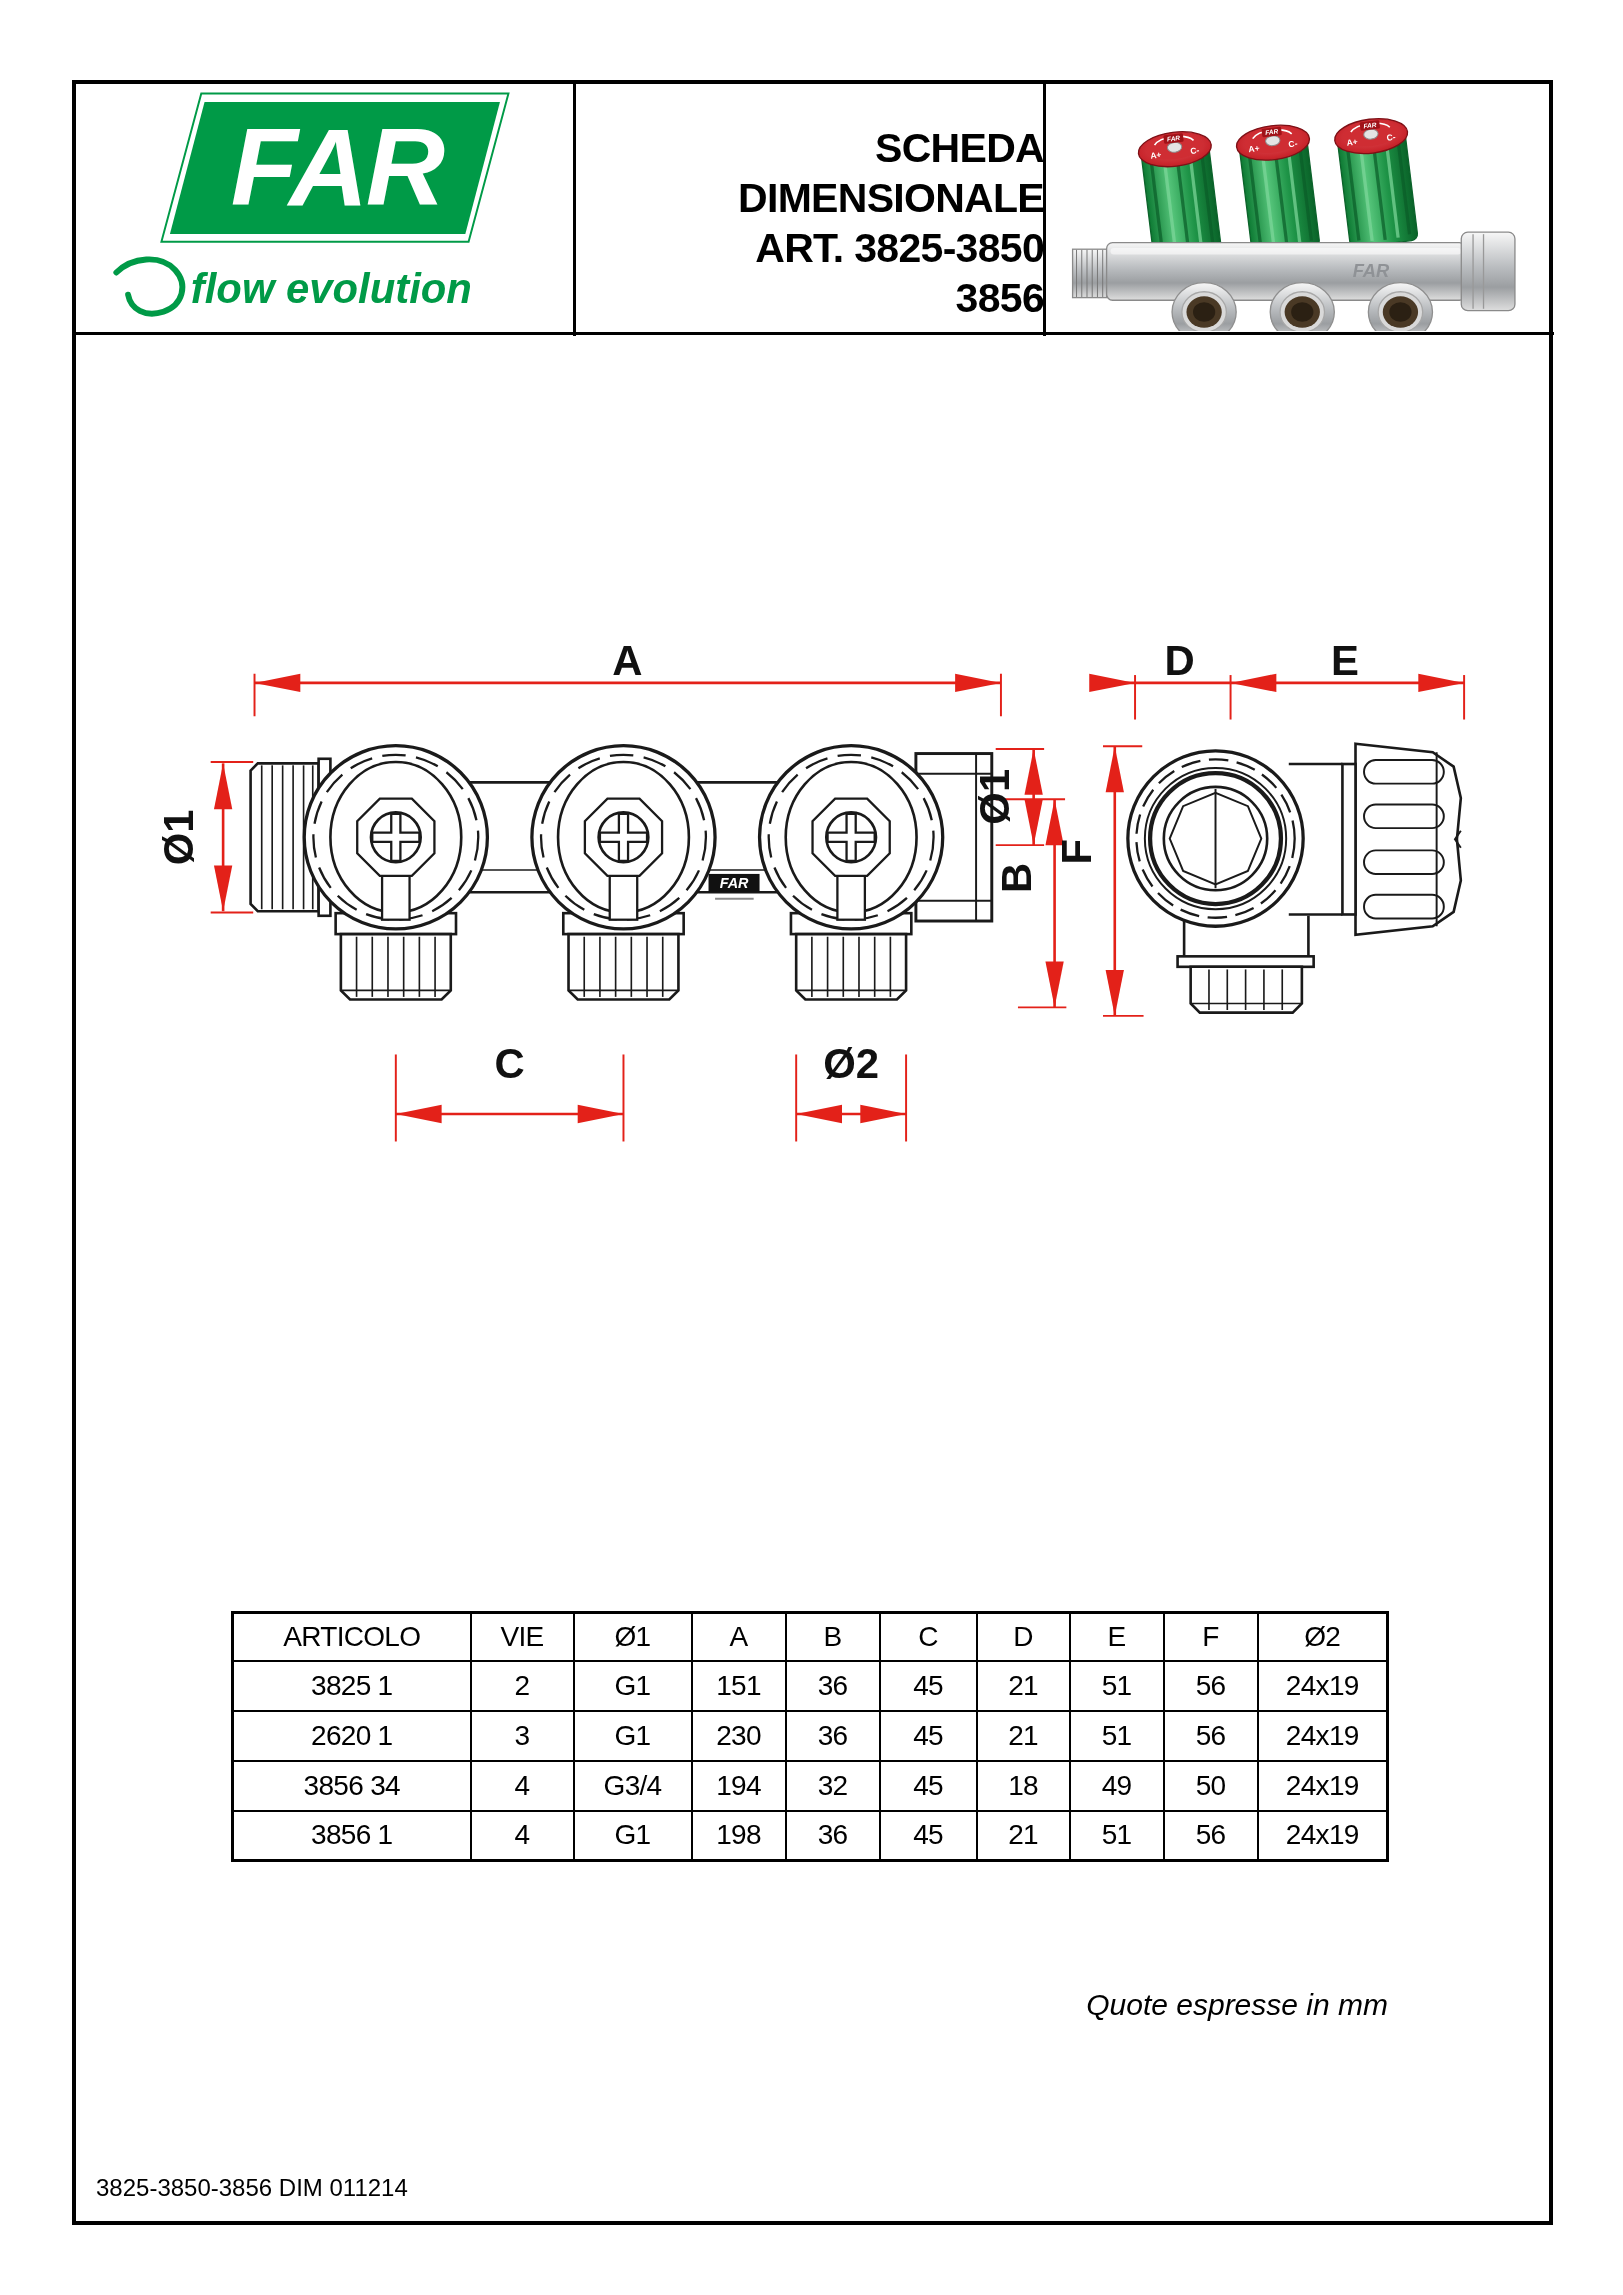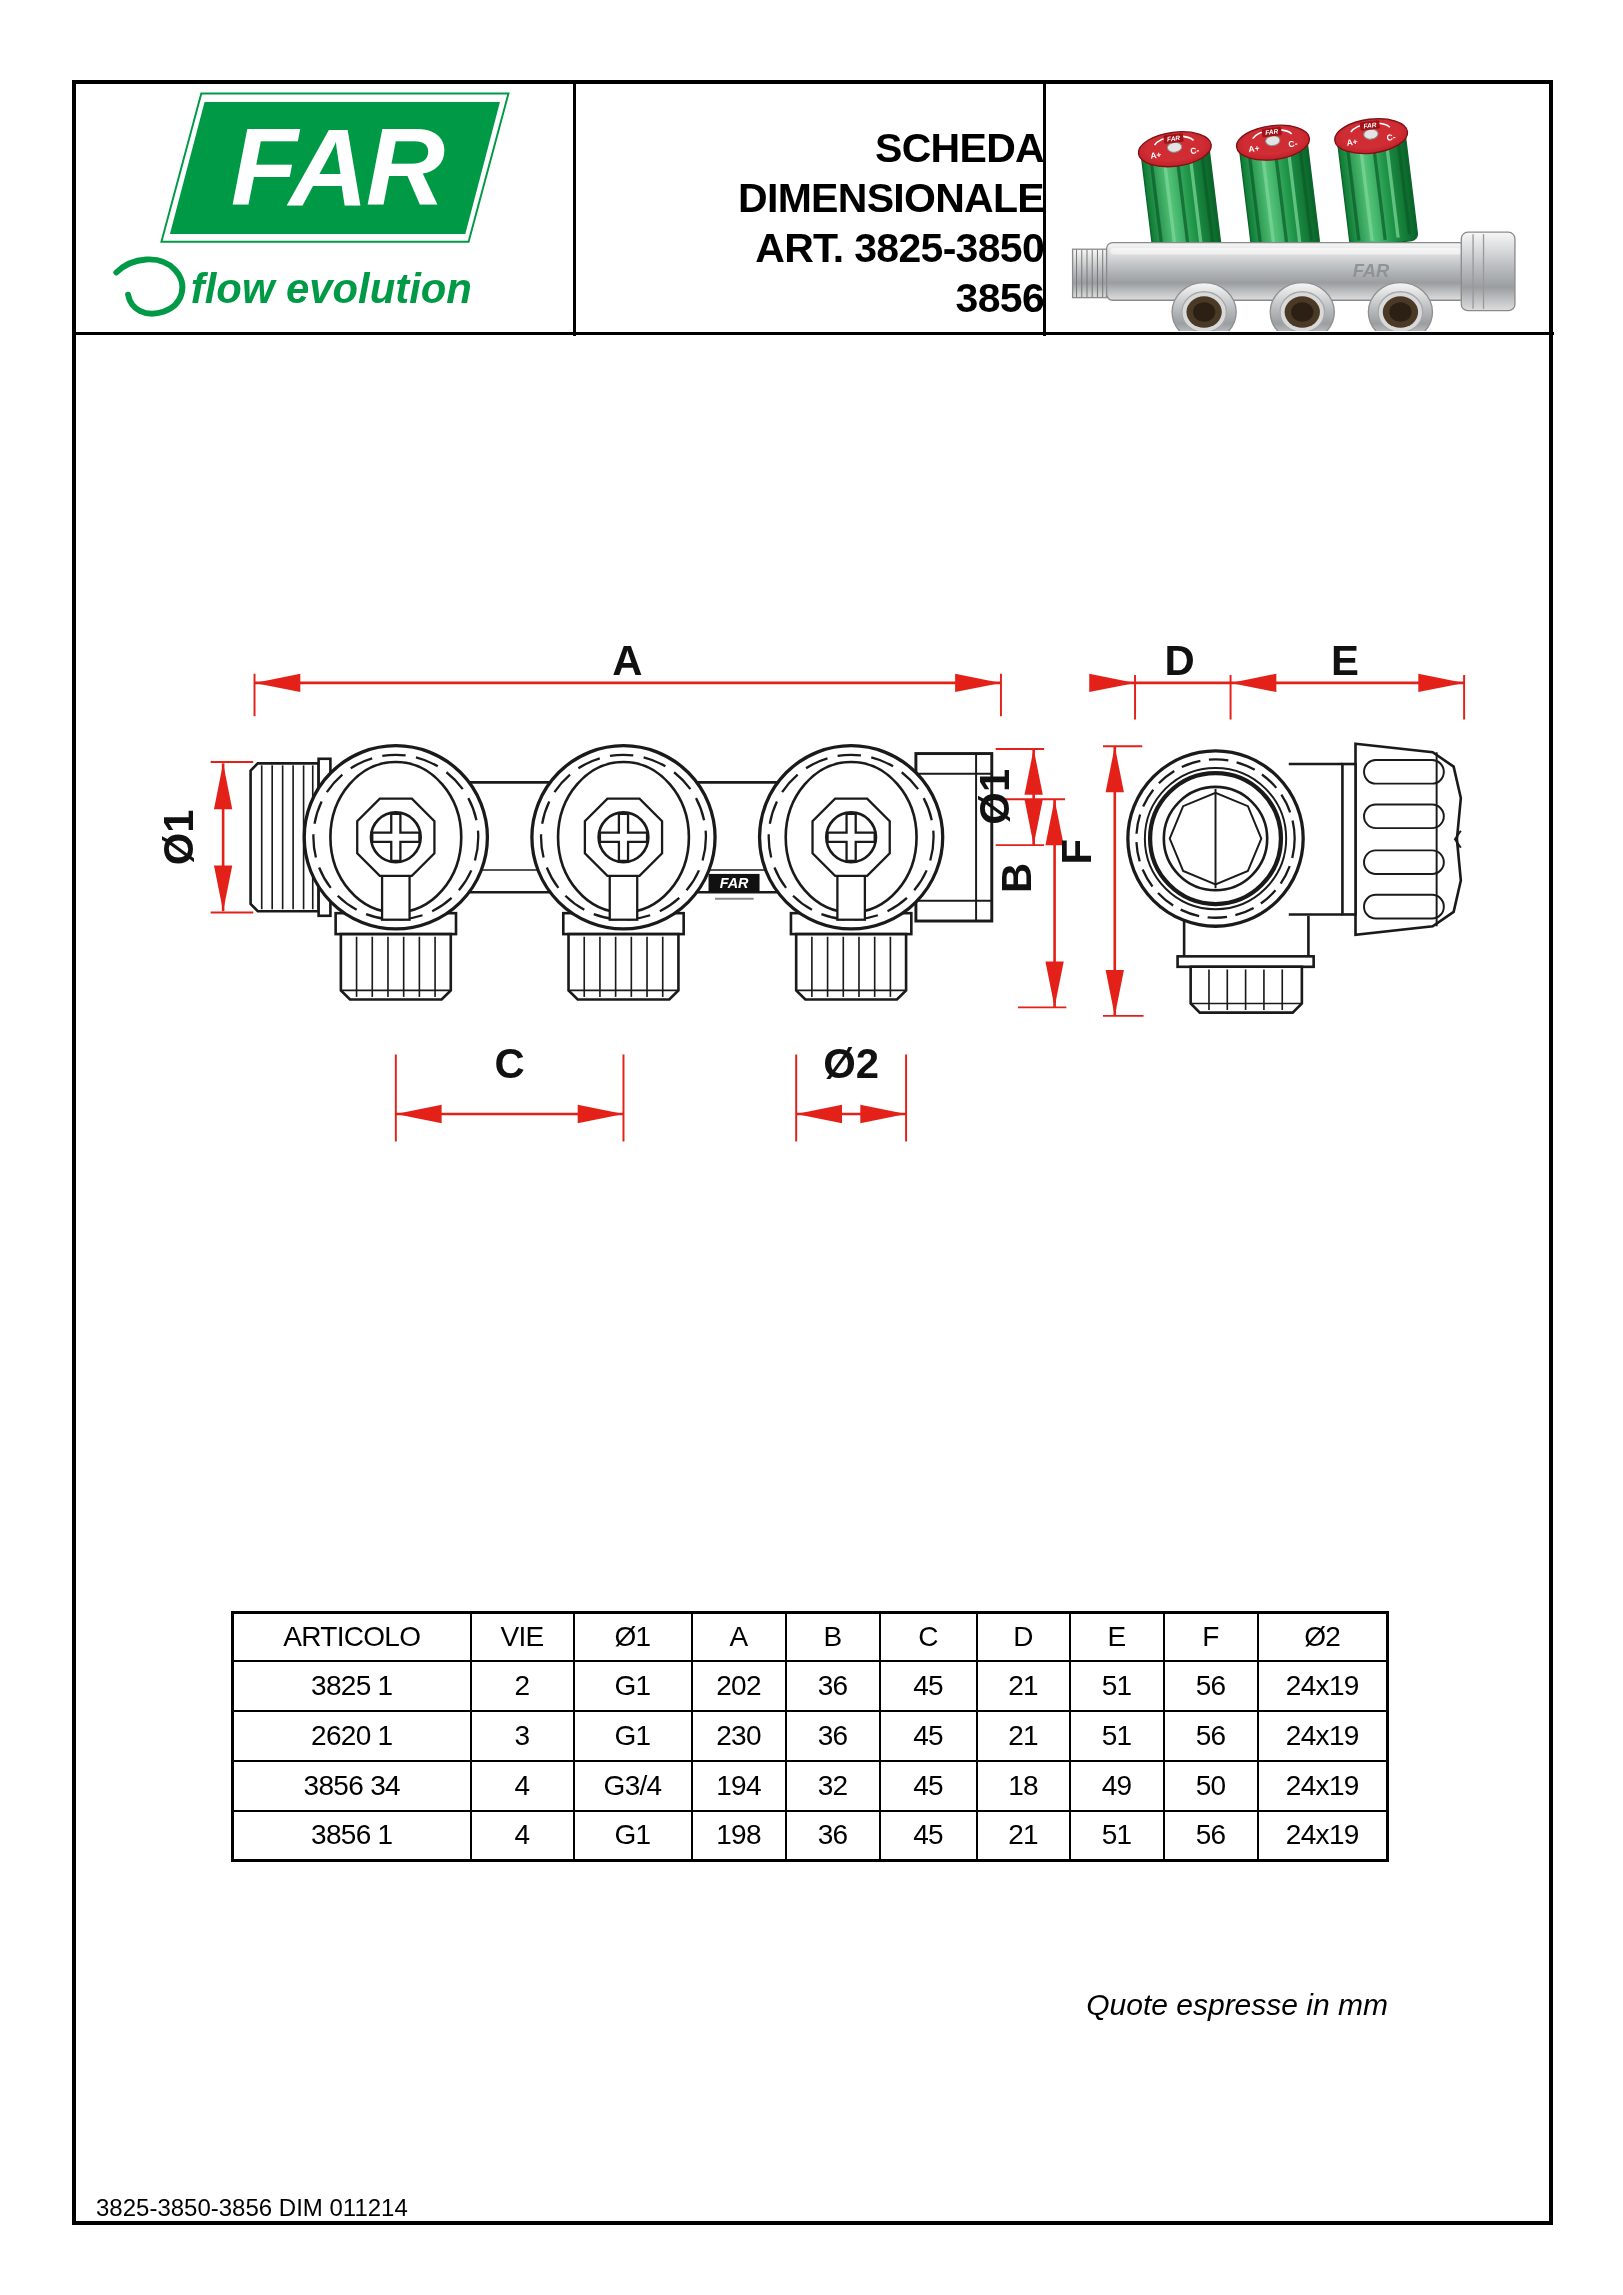--- a/index.html
+++ b/index.html
@@ -24,21 +24,21 @@
   table.dims{border-collapse:collapse;table-layout:fixed;width:1156px;
              font-size:28px;color:#000;letter-spacing:-0.7px;}
   table.dims th, table.dims td{border-left:2px solid #000;border-right:2px solid #000;
              border-top:2.6px solid #000;border-bottom:2.6px solid #000;
              text-align:center;vertical-align:middle;padding:0;font-weight:normal;}
   table.dims tr{height:50px;}
   table.dims tr.hdr{height:48px;}
   table.dims{border:3.3px solid #000;}
   .note-units{left:234px;top:1988px;width:1154px;text-align:right;
               font-style:italic;font-size:30px;color:#000;}
-  .footer-ref{left:96px;top:2174px;font-size:24px;color:#000;margin-top:20px;}
+  .footer-ref{left:96px;top:2174px;font-size:24px;color:#000;}
   
   .logo-svg text{font-family:"Liberation Sans", sans-serif;}
 </style>
 </head>
 <body>
 
 <div class="page">
 
   <div class="abs outer-border"></div>
   <div class="abs header-divider"></div>
@@ -347,21 +347,21 @@
           <th>E</th>
           <th>F</th>
           <th>Ø2</th>
         </tr>
       </thead>
       <tbody>
         <tr>
           <td>3825 1</td>
             <td>2</td>
             <td>G1</td>
-            <td>202</td>
+            <td>151</td>
             <td>36</td>
             <td>45</td>
             <td>21</td>
             <td>51</td>
             <td>56</td>
             <td>24x19</td>
         </tr>
         <tr>
           <td>2620 1</td>
             <td>3</td>

